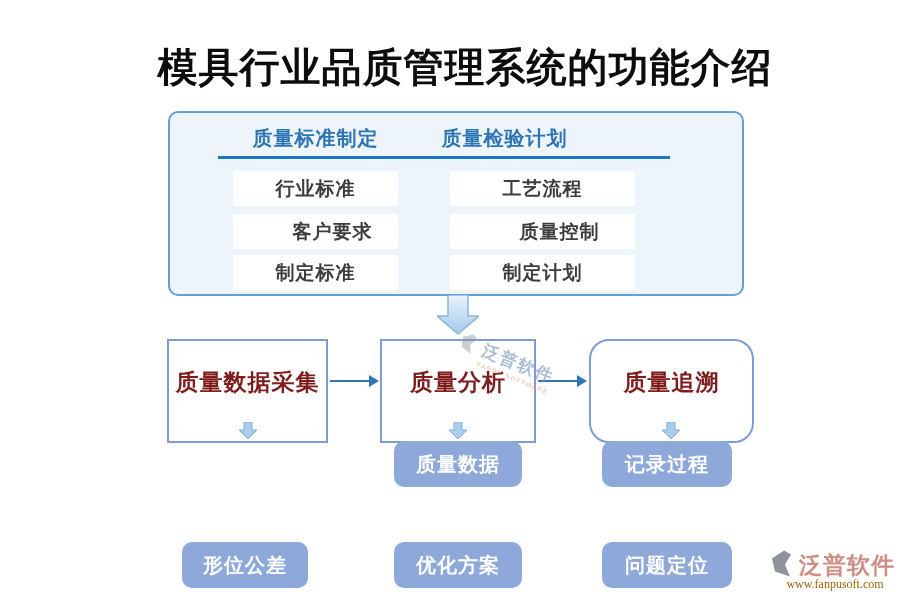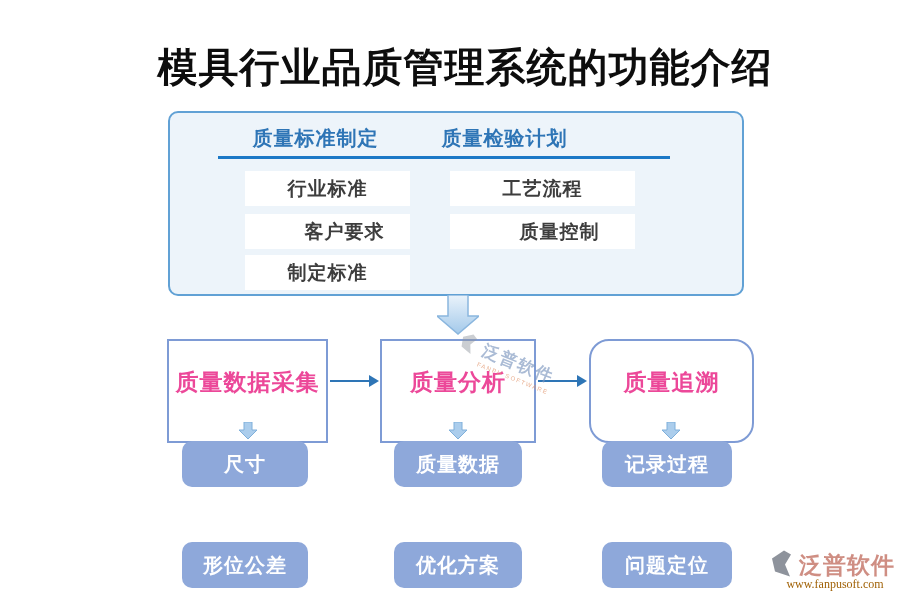--- a/index.html
+++ b/index.html
@@ -10,25 +10,25 @@
          color:#0d0d0d;letter-spacing:1px;}
   .panel{left:168px;top:111px;width:576px;height:185px;background:#edf4fa;
          border:2px solid #61a1d5;border-radius:10px;}
   .col-header{top:126px;height:24px;line-height:24px;text-align:center;font-size:20px;
               font-weight:bold;color:#2e75b6;letter-spacing:1px;}
   .hdr1{left:233px;width:165px;}
   .hdr2{left:422px;width:165px;}
   .rule{left:218px;top:156px;width:452px;height:3px;background:#1b78c6;}
   .cell{height:35px;line-height:35px;background:#ffffff;text-align:center;
         font-size:19px;font-weight:bold;color:#3d3d3d;letter-spacing:1px;}
-  .cL{left:245px;width:165px;}
+  .cL{left:233px;width:165px;}
   .cR{left:450px;width:185px;}
   .r1{top:171px;} .r2{top:214px;padding-left:34px;} .r3{top:255px;}
   .node{top:339px;height:104px;line-height:83px;background:#ffffff;border:2px solid #7e9bd5;
-        text-align:center;font-size:23px;font-weight:bold;color:#ec4899;letter-spacing:1px;}
+        text-align:center;font-size:23px;font-weight:bold;color:#7f1d1d;letter-spacing:1px;}
   .n1{left:167px;width:161px;} .n2{left:380px;width:156px;} .n3{left:589px;width:165px;border-radius:20px;}
   .hline{top:380px;width:41px;height:2px;background:#2e75b6;}
   .hl1{left:330px;} .hl2{left:538px;}
   .hhead{top:375px;width:0;height:0;border-top:6px solid transparent;
          border-bottom:6px solid transparent;border-left:10px solid #2e75b6;}
   .hh1{left:369px;} .hh2{left:577px;}
   .pill{height:46px;line-height:46px;border-radius:10px;background:#8ea8da;text-align:center;
         font-size:20px;font-weight:bold;color:#ffffff;letter-spacing:1px;}
   .p1{left:182px;width:126px;} .p2{left:394px;width:128px;} .p3{left:602px;width:130px;}
   .pr1{top:441px;} .pr2{top:498px;margin-top:44px;}
@@ -56,20 +56,21 @@
 
   <div class="abs col-header hdr1">质量标准制定</div>
   <div class="abs col-header hdr2">质量检验计划</div>
   <div class="abs rule"></div>
 
   <div class="abs cell cL r1">行业标准</div>
   <div class="abs cell cL r2">客户要求</div>
   <div class="abs cell cL r3">制定标准</div>
   <div class="abs cell cR r1">工艺流程</div>
   <div class="abs cell cR r2">质量控制</div>
+  <div class="abs cell cR r3">制定计划</div>
 
   <svg class="abs bigarrow" width="42" height="40" viewBox="0 0 42 40">
     <defs>
       <linearGradient id="bgGrad" x1="0" y1="0" x2="0" y2="1">
         <stop offset="0" stop-color="#eaf3fb"></stop>
           <stop offset="1" stop-color="#a3c9ea"></stop>
       </linearGradient>
     </defs>
     <path d="M11,0 H31 V21 H42 L21,39 L0,21 H11 Z" fill="url(#bgGrad)" stroke="#8ab6de" stroke-width="1.5"></path>
   </svg>
@@ -86,21 +87,20 @@
   <svg class="abs sarrow sa1" width="18" height="17" viewBox="0 0 18 17">
     <path d="M5,0 H13 V8 H18 L9,17 L0,8 H5 Z" fill="#abcdec" stroke="#7fafda" stroke-width="1"></path>
   </svg>
   <svg class="abs sarrow sa2" width="18" height="17" viewBox="0 0 18 17">
     <path d="M5,0 H13 V8 H18 L9,17 L0,8 H5 Z" fill="#abcdec" stroke="#7fafda" stroke-width="1"></path>
   </svg>
   <svg class="abs sarrow sa3" width="18" height="17" viewBox="0 0 18 17">
     <path d="M5,0 H13 V8 H18 L9,17 L0,8 H5 Z" fill="#abcdec" stroke="#7fafda" stroke-width="1"></path>
   </svg>
 
-  <div class="abs pill p1 pr1">尺寸</div>
   <div class="abs pill p1 pr2">形位公差</div>
   <div class="abs pill p2 pr2">优化方案</div>
   <div class="abs pill p2 pr1">质量数据</div>
   <div class="abs pill p3 pr1">记录过程</div>
   <div class="abs pill p3 pr2">问题定位</div>
 
   <div class="abs wm">
     <svg width="20" height="22" viewBox="0 0 27 29" style="opacity:.45;">
       <path d="M1,9 L13,1 L20,5 L14,15 L19,27 L4,22 Z" fill="#8e939c"></path>
       <path d="M16,2 a12,12 0 0 1 6,24 a8.5,8.5 0 0 0 -6,-24" fill="#e39a7e"></path>

